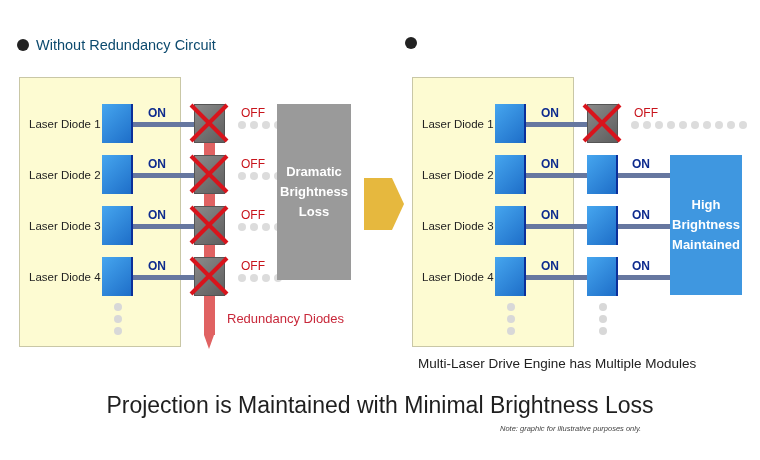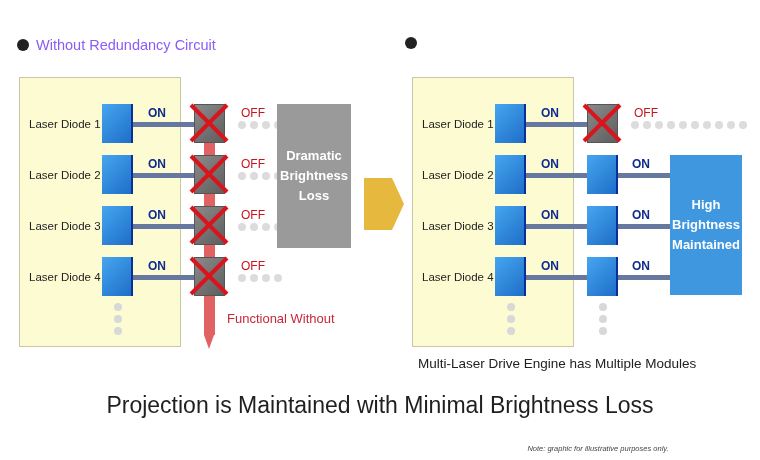--- a/index.html
+++ b/index.html
@@ -1,18 +1,18 @@
 <!DOCTYPE html>
 <html><head>
 <meta charset="utf-8">
 <style>
   html, body { margin:0; padding:0; background:#ffffff; }
   body { width:760px; height:460px; position:relative; overflow:hidden; font-family:"Liberation Sans", sans-serif; }
   .abs { position:absolute; }
-  .heading { font-size:14.5px; color:#8b5cf6; display:flex; align-items:center; }
+  .heading { font-size:14.5px; color:#0c4a6e; display:flex; align-items:center; }
   .bullet { width:12px; height:12px; border-radius:50%; background:#222; margin-right:7px; }
   .panel { background:#fdfbd2; border:1px solid #c9c7a6; }
   .label { font-size:11.5px; color:#222; }
   .diode { width:31px; height:39px; background:linear-gradient(135deg,#46a6ef,#1e6ec8); border-right:2px solid #0b2f9a; box-sizing:border-box; }
   .wire { height:5px; background:#6677a0; }
   .on { font-size:12px; font-weight:bold; color:#0e2b8e; }
   .off { font-size:12px; font-weight:normal; color:#c8141c; }
   .sw { width:31px; height:39px; background:linear-gradient(135deg,#8a8a8a,#5e5e5e); border:1px solid #555; box-sizing:border-box; }
   .x { width:44px; height:44px; }
   .dots { display:flex; gap:4px; }
@@ -100,30 +100,30 @@
       <span class="dot"></span>
     </div>
   </div>
 
 <div class="abs vdots" style="left:114px;top:303px;">
   <span class="vdot"></span>
     <span class="vdot"></span>
     <span class="vdot"></span>
 </div>
 
-<div class="abs out" style="left:277px;top:104px;width:74px;height:144px;background:#9a9a9a;">
+<div class="abs out" style="left:277px;top:104px;width:74px;height:176px;background:#9a9a9a;">
   <div>
     <div>Dramatic</div>
     <div>Brightness</div>
     <div>Loss</div>
   </div>
 </div>
 
 <div class="abs" style="left:227px;top:311px;font-size:13px;color:#c8283a;line-height:15px;">
-  <div>Functional Without</div>
+  <div>Redundancy Diodes</div>
 </div>
 
 <svg class="abs" style="left:364px;top:178px;" width="42" height="54">
   <polygon points="0,0 28,0 40,26 28,52 0,52" fill="#e6b83e"></polygon>
 </svg>
 
 <div class="abs heading" style="left:405px;top:37px;">
   <span class="bullet"></span>
 </div>
 
@@ -190,13 +190,13 @@
   <div>
     <div>High</div>
     <div>Brightness</div>
     <div>Maintained</div>
   </div>
 </div>
 
 <div class="abs" style="left:418px;top:356px;font-size:13.5px;color:#222;">Multi-Laser Drive Engine has Multiple Modules</div>
 
 <div class="abs" style="left:0;width:760px;top:392px;text-align:center;font-size:23px;color:#1f1f1f;">Projection is Maintained with Minimal Brightness Loss</div>
-<div class="abs" style="left:500px;width:196px;top:424px;text-align:center;font-size:7.5px;font-style:italic;color:#444;margin-top:20px;">Note: graphic for illustrative purposes only.</div>
+<div class="abs" style="left:500px;width:196px;top:424px;text-align:left;font-size:7.5px;font-style:italic;color:#444;">Note: graphic for illustrative purposes only.</div>
 
 </body></html>

